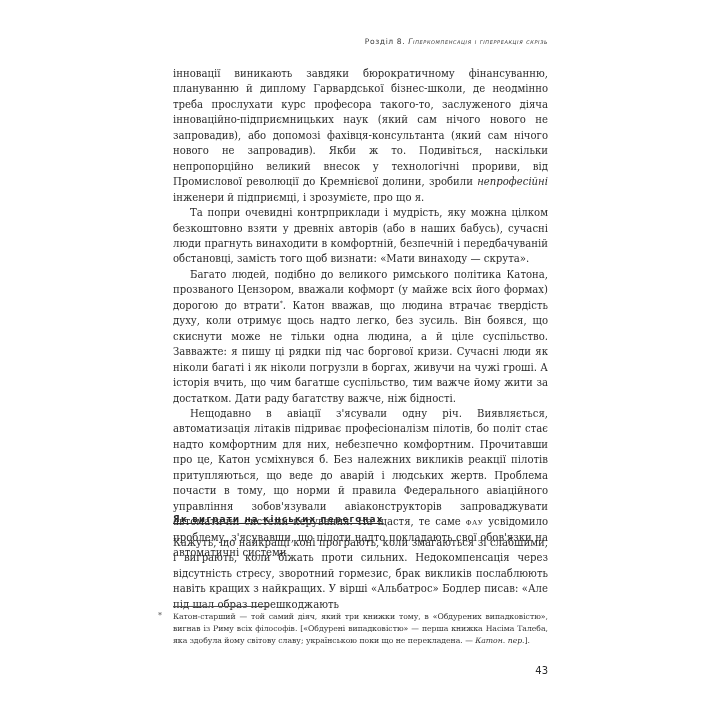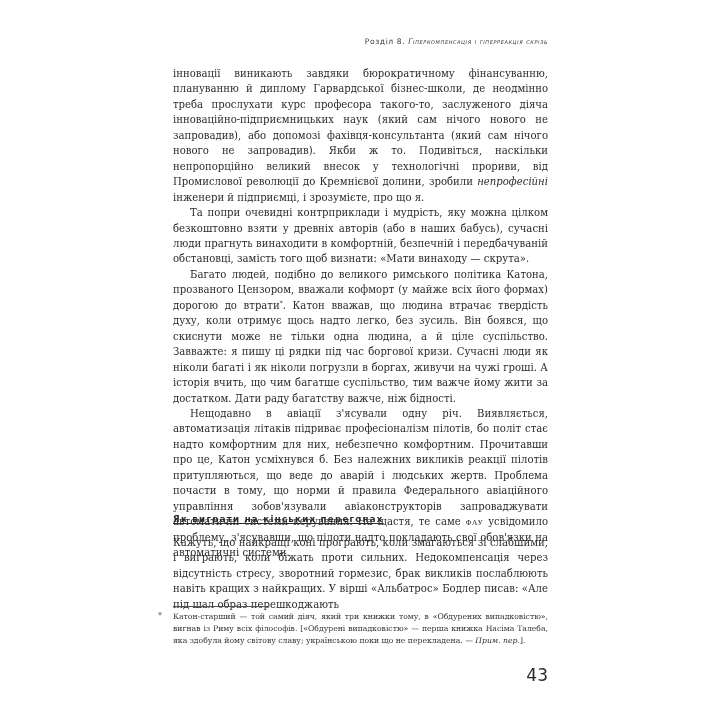--- a/index.html
+++ b/index.html
@@ -109,21 +109,21 @@
       font-size: 8px;
       color: #444;
     }
     .page-number {
       position: absolute;
       left: 505px;
       top: 665px;
       width: 43px;
       text-align: right;
       font-family: "DejaVu Sans", sans-serif;
-      font-size: 17px;
+      font-size: 10px;
       color: #2a2a2a;
     }
     sup {
       font-size: 6px;
       vertical-align: super;
       line-height: 0;
     }
   </style>
 </head>
 <body>
@@ -141,15 +141,15 @@
 </div>
 
 <div class="section-heading">Як виграти на кінських перегонах</div>
 
 <div class="body-text-2">
   <p>Кажуть, що найкращі коні програють, коли змагаються зі слабшими, і виграють, коли біжать проти сильних. Недокомпенсація через відсутність стресу, зворотний гормезис, брак викликів послаблюють навіть кращих з найкращих. У вірші «Альбатрос» Бодлер писав: «Але під шал образ перешкоджають</p>
 </div>
 
 <div class="footnote-rule"></div>
 <div class="footnote-marker">*</div>
-<div class="footnote"><span>Катон-старший — той самий діяч, який три книжки тому, в «Обдурених випадковістю», вигнав із Риму всіх філософів. [«Обдурені випадковістю» — перша книжка Насіма Талеба, яка здобула йому світову славу; українською поки що не перекладена. — </span><em>Прим. пер.</em><span>].</span></div>
+<div class="footnote"><span>Катон-старший — той самий діяч, який три книжки тому, в «Обдурених випадковістю», вигнав із Риму всіх філософів. [«Обдурені випадковістю» — перша книжка Насіма Талеба, яка здобула йому світову славу; українською поки що не перекладена. — </span><em>Катон. пер.</em><span>].</span></div>
 
 <div class="page-number">43</div>
 
 </body></html>

